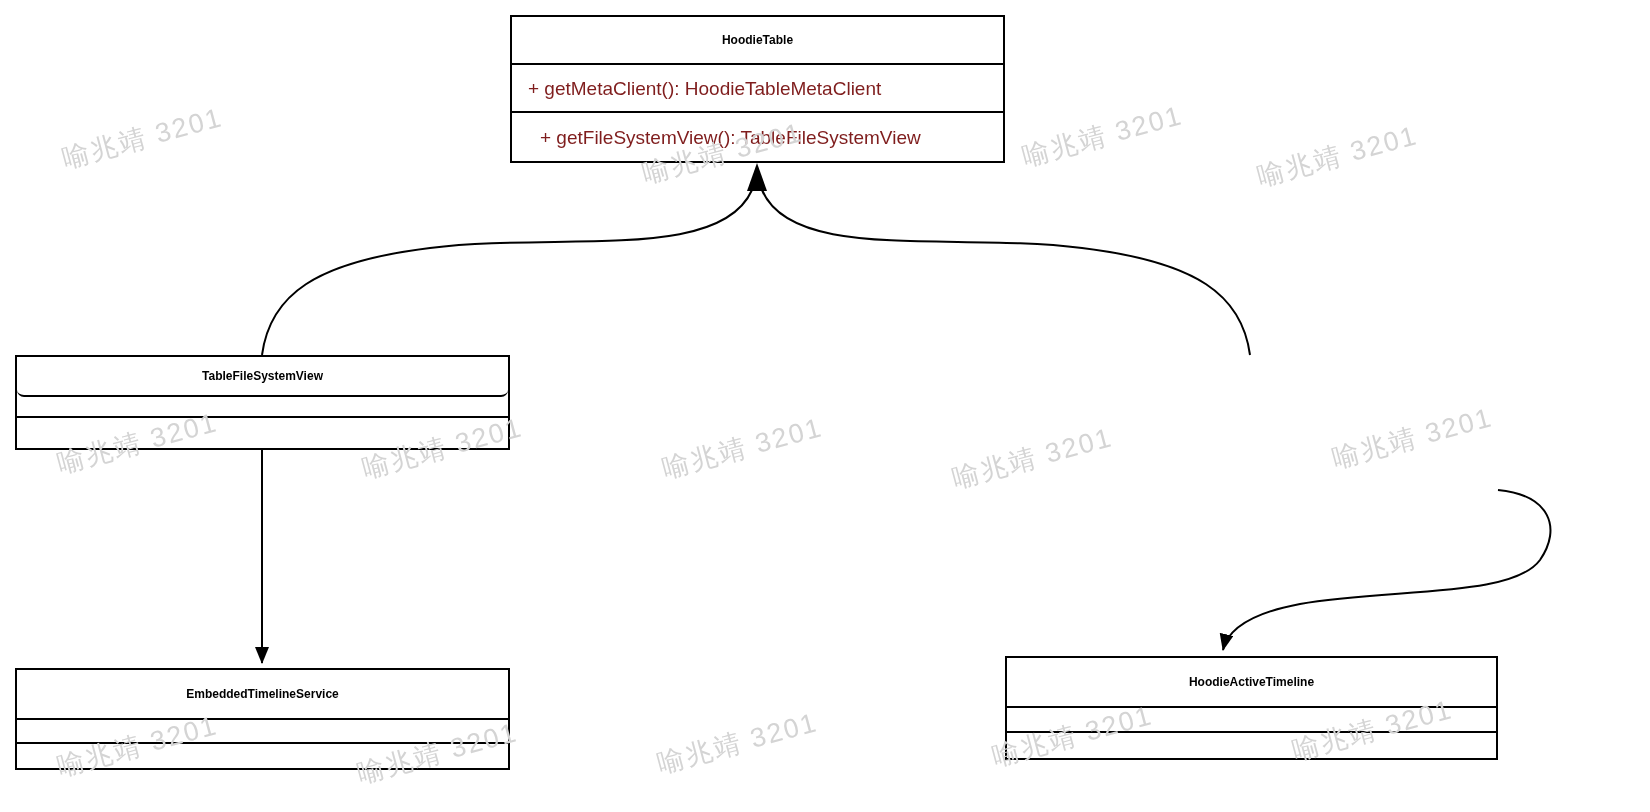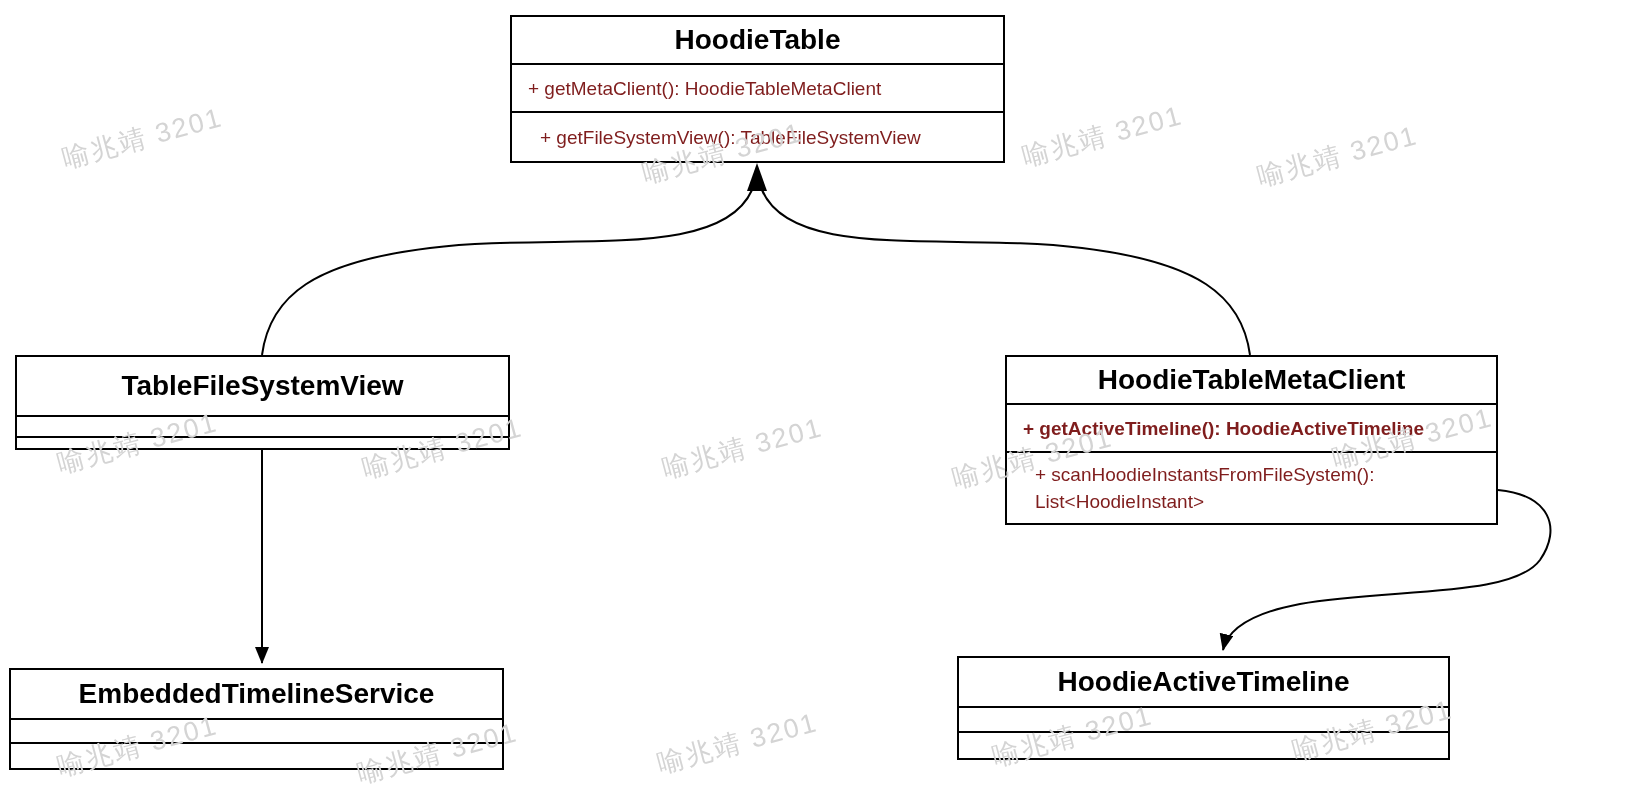--- a/index.html
+++ b/index.html
@@ -28,21 +28,21 @@
     border: 2px solid #000000;
     box-sizing: border-box;
   }
   .uml-title {
     box-sizing: border-box;
     border-bottom: 2px solid #000000;
     display: flex;
     align-items: center;
     justify-content: center;
     font-weight: bold;
-    font-size: 28px;
+    font-size: 12px;
     color: #000000;
     white-space: nowrap;
   }
   .uml-row {
     box-sizing: border-box;
     border-bottom: 2px solid #000000;
     display: flex;
     align-items: center;
     padding: 0 16px;
     font-size: 19px;
@@ -92,38 +92,33 @@
     <path d="M 1498 490 C 1550 495 1562 528 1540 560 C 1512 598 1390 588 1300 604 C 1252 613 1228 628 1223 650" fill="none" stroke="#000000" stroke-width="2" marker-end="url(#arrowhead)"></path>
   </svg>
 
   <div class="uml-class" style="left:510px; top:15px; width:495px; height:148px;">
     <div class="uml-title" style="height:48px;">HoodieTable</div>
     <div class="uml-row" style="height:48px;">+ getMetaClient(): HoodieTableMetaClient</div>
     <div class="uml-row" style="height:48px;">+ getFileSystemView(): TableFileSystemView</div>
   </div>
 
   <div class="uml-class" style="left:15px; top:355px; width:495px; height:95px;">
-    <div class="uml-title" style="height:60px;">TableFileSystemView</div>
+    <div class="uml-title" style="height:40px;border-radius:7px;">TableFileSystemView</div>
     <div class="uml-empty" style="height:21px;"></div>
     <div class="uml-empty" style="height:22px;"></div>
   </div>
 
-  <div class="uml-class" style="left:1005px; top:355px; width:493px; height:170px;">
-    <div class="uml-title" style="height:48px;">HoodieTableMetaClient</div>
-    <div class="uml-row bold" style="height:48px;">+ getActiveTimeline(): HoodieActiveTimeline</div>
-    <div class="uml-row" style="height:70px;">+ scanHoodieInstantsFromFileSystem(): List&lt;HoodieInstant&gt;</div>
-  </div>
 
-  <div class="uml-class" style="left:9px; top:668px; width:495px; height:102px;">
+  <div class="uml-class" style="left:15px; top:668px; width:495px; height:102px;">
     <div class="uml-title" style="height:50px;">EmbeddedTimelineService</div>
     <div class="uml-empty" style="height:24px;"></div>
     <div class="uml-empty" style="height:24px;"></div>
   </div>
 
-  <div class="uml-class" style="left:957px; top:656px; width:493px; height:104px;">
+  <div class="uml-class" style="left:1005px; top:656px; width:493px; height:104px;">
     <div class="uml-title" style="height:50px;">HoodieActiveTimeline</div>
     <div class="uml-empty" style="height:25px;"></div>
     <div class="uml-empty" style="height:25px;"></div>
   </div>
 
   <span class="watermark" style="left:60px;  top:120px;">喻兆靖 3201</span>
   <span class="watermark" style="left:640px; top:135px;">喻兆靖 3201</span>
   <span class="watermark" style="left:1020px;top:118px;">喻兆靖 3201</span>
   <span class="watermark" style="left:1255px;top:138px;">喻兆靖 3201</span>
 

